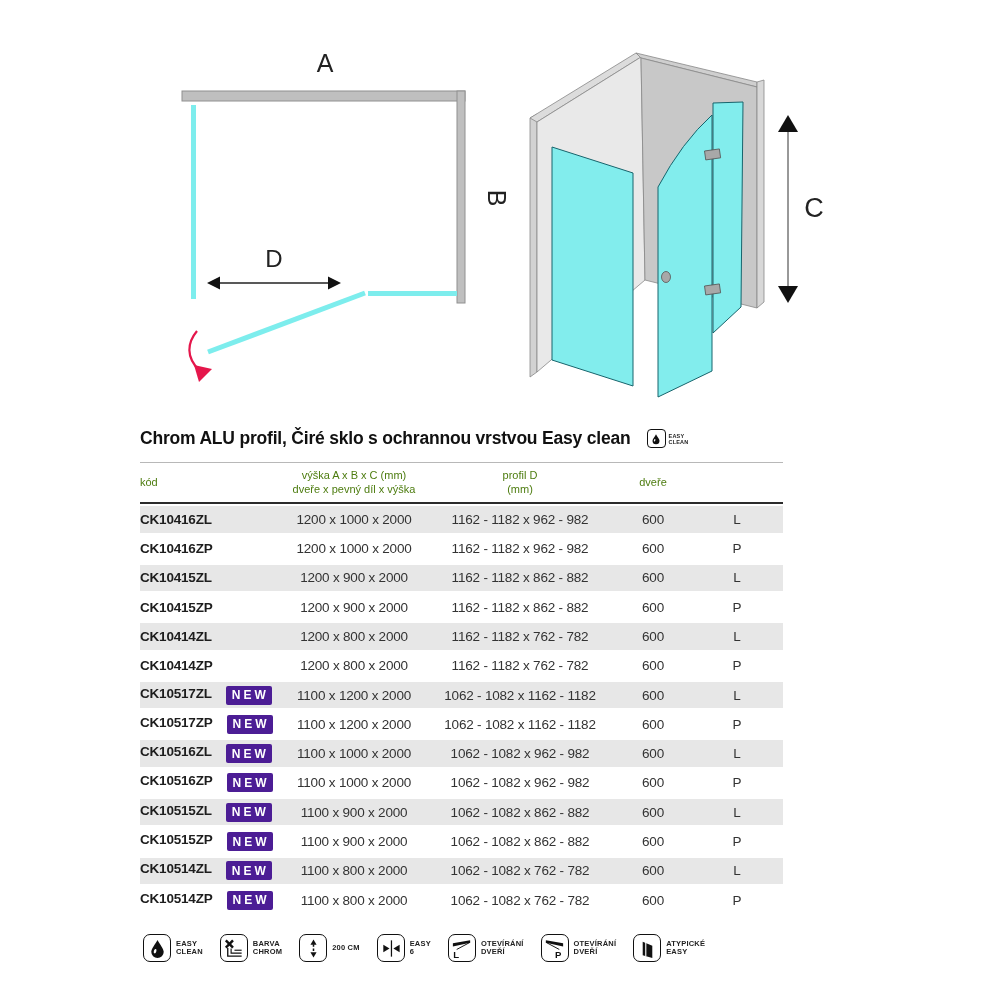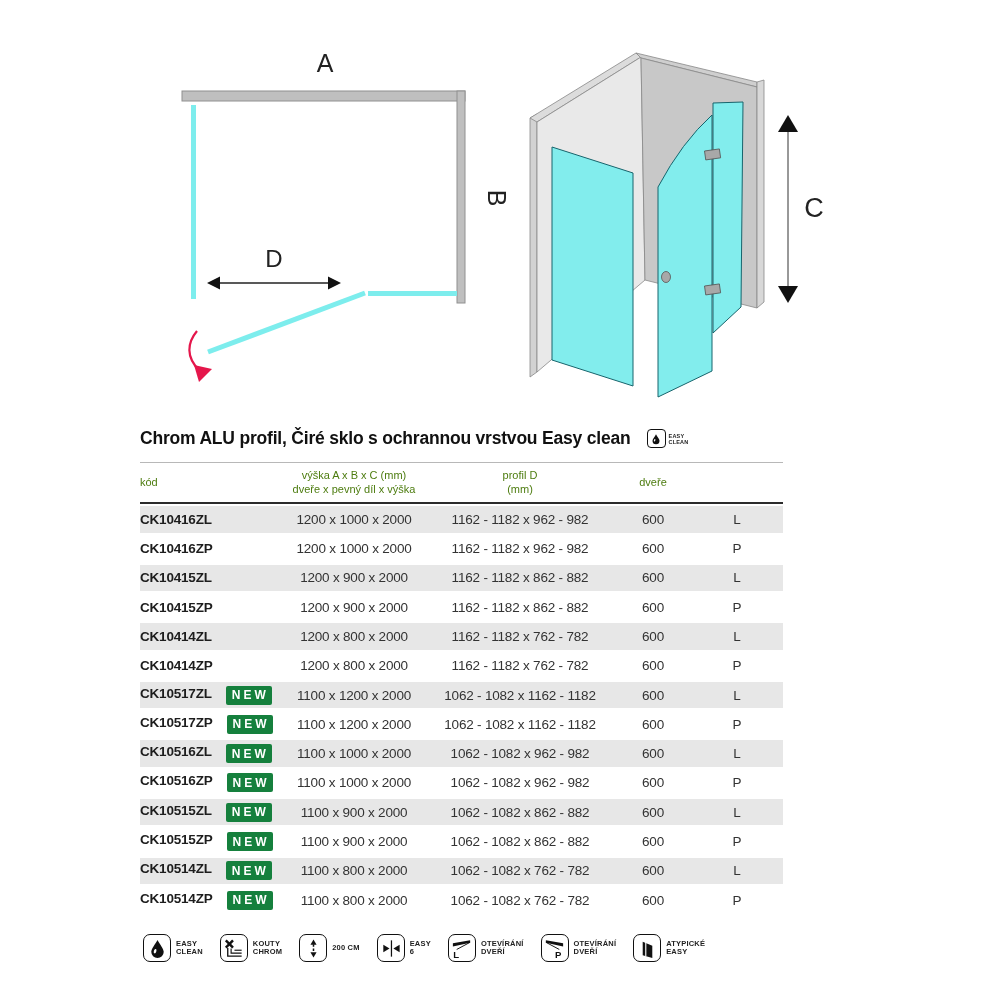--- a/index.html
+++ b/index.html
@@ -26,21 +26,21 @@
   .t-head { border-top:1px solid #b8b8b8; border-bottom:2px solid #2b2b2b; padding:5px 0 6px 0; }
   .t-head .hc { font-size:11px; color:#4d7c0f; text-align:center; line-height:14px; }
   .t-head .hc.first { text-align:left; }
   .t-body { margin-top:2px; }
   .t-row { height:26.5px; margin-bottom:2.8px; }
   .t-row.alt { background:#e7e7e7; }
   .cell { font-size:13.5px; color:#333; text-align:center; letter-spacing:-0.2px; }
   .cell.code { text-align:left; font-weight:bold; color:#1d1d1d; display:flex; align-items:flex-start; }
   .new-badge { display:inline-flex; align-items:center; justify-content:center;
                margin-left:14px; width:46px; height:19px; border-radius:2px;
-               background:#15803d; color:#fff; font-size:12px; font-weight:bold; letter-spacing:3px;
+               background:#4c1d95; color:#fff; font-size:12px; font-weight:bold; letter-spacing:3px;
                padding-left:3px; }
 
   
   .legend { position:absolute; left:143px; top:934px; display:flex; gap:17px; align-items:center; }
   .leg-item { display:flex; align-items:center; gap:5px; }
   .leg-icon { width:28px; height:28px; border:1.7px solid #111; border-radius:7px;
               display:flex; align-items:center; justify-content:center; background:#fff; flex:0 0 auto; }
   .leg-label { display:flex; flex-direction:column; font-size:7.5px; line-height:8.5px;
                color:#222; font-weight:bold; letter-spacing:0.2px; }
 </style>
@@ -268,21 +268,21 @@
         <span class="leg-icon">
           <svg width="23" height="23" viewBox="0 0 24 24">
             <line x1="4" y1="3.5" x2="11.5" y2="11" stroke="#111" stroke-width="2.6"></line>
             <line x1="11.5" y1="3.5" x2="4" y2="11" stroke="#111" stroke-width="2.6"></line>
             <polyline points="6,11.5 6,20 20.5,20" fill="none" stroke="#111" stroke-width="1.4"></polyline>
             <polyline points="9.5,12 9.5,16.8 20.5,16.8" fill="none" stroke="#111" stroke-width="1.2"></polyline>
             <line x1="13" y1="13.8" x2="20.5" y2="13.8" stroke="#111" stroke-width="1.2"></line>
           </svg>
         </span>
         <span class="leg-label">
-          <span>KOUTY</span>
+          <span>BARVA</span>
           <span>CHROM</span>
         </span>
       </div>
       <div class="leg-item">
         <span class="leg-icon">
           <svg width="23" height="23" viewBox="0 0 24 24">
             <line x1="12" y1="7.5" x2="12" y2="16.5" stroke="#111" stroke-width="1.6" stroke-dasharray="2.6 2"></line>
             <polygon points="12,2.5 8.8,8 15.2,8" fill="#111"></polygon>
             <polygon points="12,21.5 8.8,16 15.2,16" fill="#111"></polygon>
           </svg>

